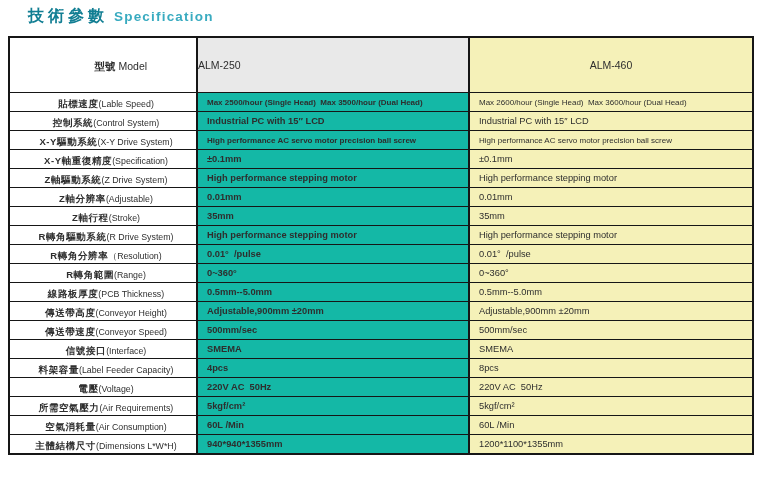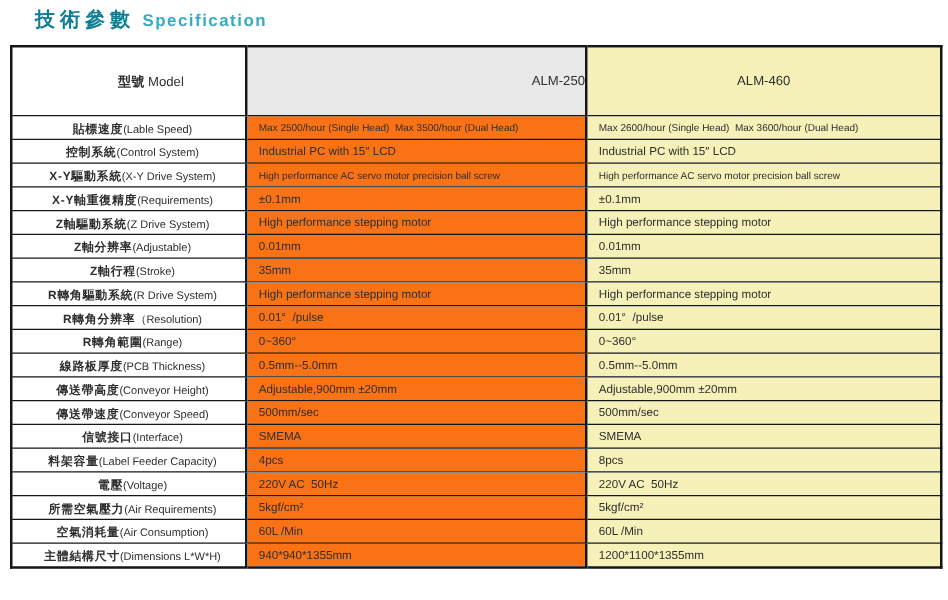--- a/index.html
+++ b/index.html
@@ -31,27 +31,27 @@
   th,td{
     border:1px solid #161616;
     height:18.8px;
     padding:0;box-sizing:border-box;
     overflow:hidden;white-space:pre;
     vertical-align:middle;
   }
   th.h-model{background:#ffffff;text-align:center;height:21px;margin-left:10px;}
   th .zh{font-size:10.5px;font-weight:bold;}
   th .en{font-size:10.5px;font-weight:normal;margin-left:3px;}
-  th.h-250{background:#e9e9e9;font-size:10.5px;font-weight:normal;text-align:right;border-left:2px solid #161616;}
+  th.h-250{background:#e9e9e9;font-size:10.5px;font-weight:normal;text-align:left;border-left:2px solid #161616;}
   th.h-460{background:#f5f1b8;font-size:10.5px;font-weight:normal;text-align:center;border-left:2px solid #161616;}
   td.lbl{background:#ffffff;padding-left:6px;text-align:center;}
   td.lbl .zh{font-size:9.5px;font-weight:bold;letter-spacing:0.6px;}
   td.lbl .en{font-size:8.8px;font-weight:normal;}
   td.v{padding-left:9px;font-size:9.3px;}
-  td.v250{background:#f97316;border-left:2px solid #161616;}
+  td.v250{background:#14b8a6;border-left:2px solid #161616;font-weight:bold;}
   td.v460{background:#f5f1b8;border-left:2px solid #161616;}
   tbody tr:nth-child(1) td.v,
   tbody tr:nth-child(3) td.v{font-size:8px;}
 </style>
 </head>
 <body>
 
 <div class="title">
   <span class="zh">技術參數</span><span class="en">Specification</span>
 </div>
@@ -81,21 +81,21 @@
       <td class="lbl"><span class="zh">控制系統</span><span class="en">(Control System)</span></td>
       <td class="v v250">Industrial PC with 15″ LCD</td>
       <td class="v v460">Industrial PC with 15″ LCD</td>
     </tr>
     <tr>
       <td class="lbl"><span class="zh">X-Y驅動系統</span><span class="en">(X-Y Drive System)</span></td>
       <td class="v v250">High performance AC servo motor precision ball screw</td>
       <td class="v v460">High performance AC servo motor precision ball screw</td>
     </tr>
     <tr>
-      <td class="lbl"><span class="zh">X-Y軸重復精度</span><span class="en">(Requirements)</span></td>
+      <td class="lbl"><span class="zh">X-Y軸重復精度</span><span class="en">(Specification)</span></td>
       <td class="v v250">±0.1mm</td>
       <td class="v v460">±0.1mm</td>
     </tr>
     <tr>
       <td class="lbl"><span class="zh">Z軸驅動系統</span><span class="en">(Z Drive System)</span></td>
       <td class="v v250">High performance stepping motor</td>
       <td class="v v460">High performance stepping motor</td>
     </tr>
     <tr>
       <td class="lbl"><span class="zh">Z軸分辨率</span><span class="en">(Adjustable)</span></td>

